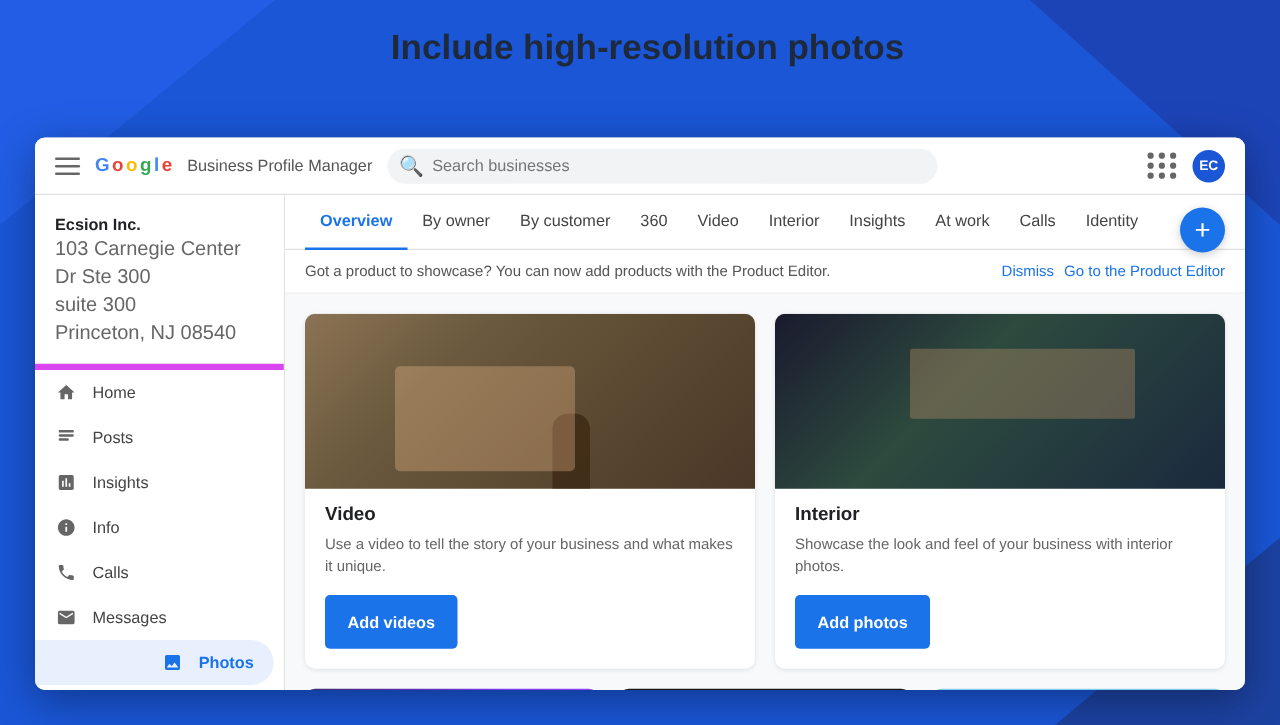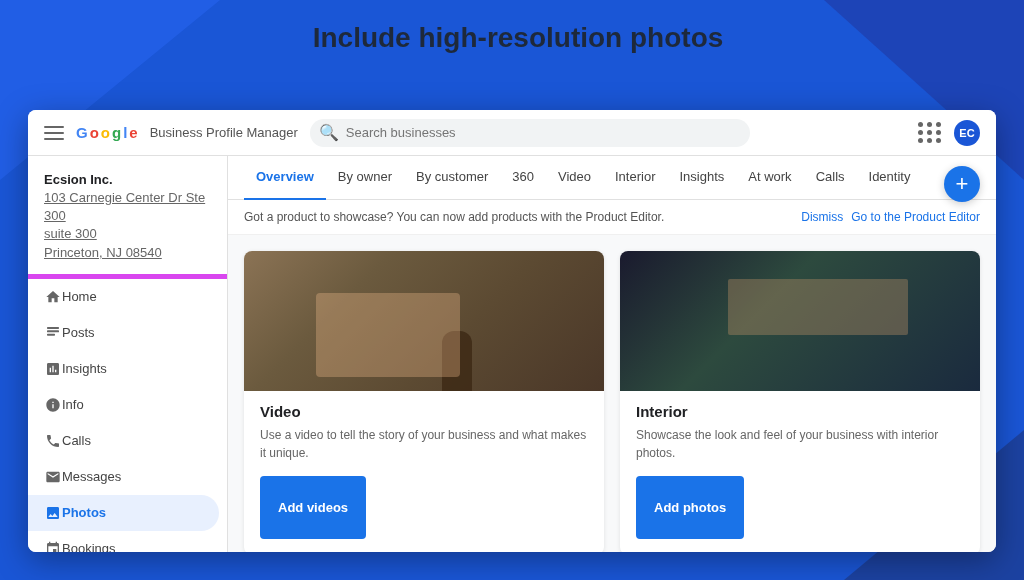--- a/index.html
+++ b/index.html
@@ -149,32 +149,32 @@
       overflow-y: auto;
     }
     .biz-info {
       padding: 8px 16px 12px;
       border-bottom: 5px solid #d946ef;
     }
     .biz-name {
       font-size: 13px; font-weight: 700; color: #202124; margin-bottom: 2px;
     }
     .biz-address {
-      font-size: 13px; color: #666; line-height: 1.4; text-decoration: underline;
+      font-size: 16px; color: #666; line-height: 1.4;
     }
     .nav-item {
-      display: flex; align-items: center; 
+      display: flex; align-items: center; gap: 12px;
       padding: 9px 16px;
       cursor: pointer;
       font-size: 13px; color: #444;
       border-radius: 0 24px 24px 0;
       margin-right: 8px;
     }
     .nav-item.active {
-      background: #e8f0fe; color: #1a73e8; font-weight: 600;
+      background: #e8f0fe; color: #1a73e8; font-weight: 600; justify-content: flex-end;
     }
     .nav-icon {
       width: 18px; height: 18px;
       display: flex; align-items: center; justify-content: center;
       color: #666; font-size: 15px;
     }
     .nav-item.active .nav-icon { color: #1a73e8; }
 
     
     .main-content {
@@ -295,21 +295,21 @@
     }
     .photo-card-desc {
       font-size: 12px; color: #666; line-height: 1.5;
       margin-bottom: 14px;
     }
     .add-btn {
       background: #1a73e8;
       color: #fff;
       border: none;
       border-radius: 4px;
-      padding: 24px 18px;
+      padding: 14px 18px;
       font-size: 13px; font-weight: 600;
       cursor: pointer;
     }
 
     
     .bottom-photos-row {
       padding: 0 16px 16px;
       display: grid;
       grid-template-columns: repeat(3, 1fr);
       gap: 16px;

